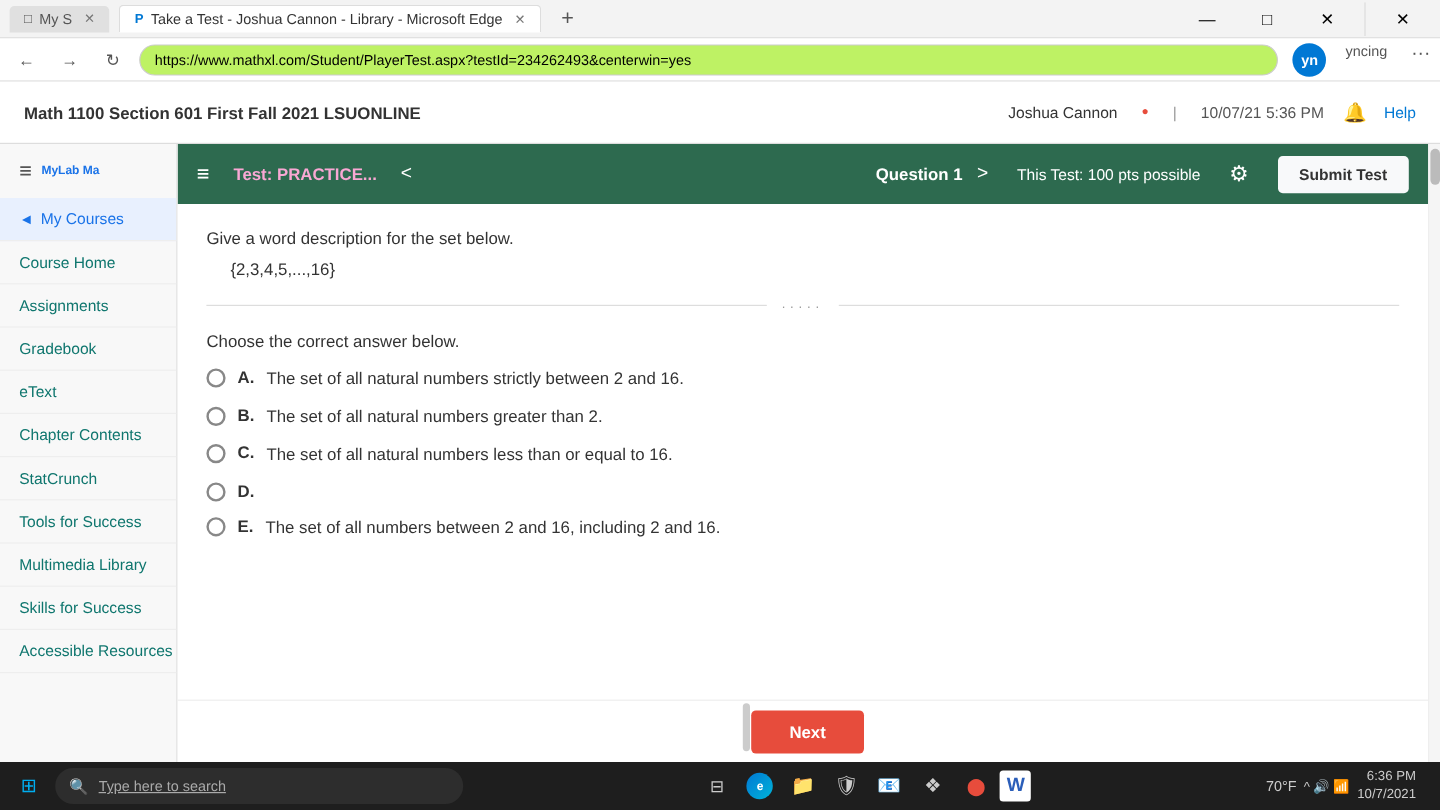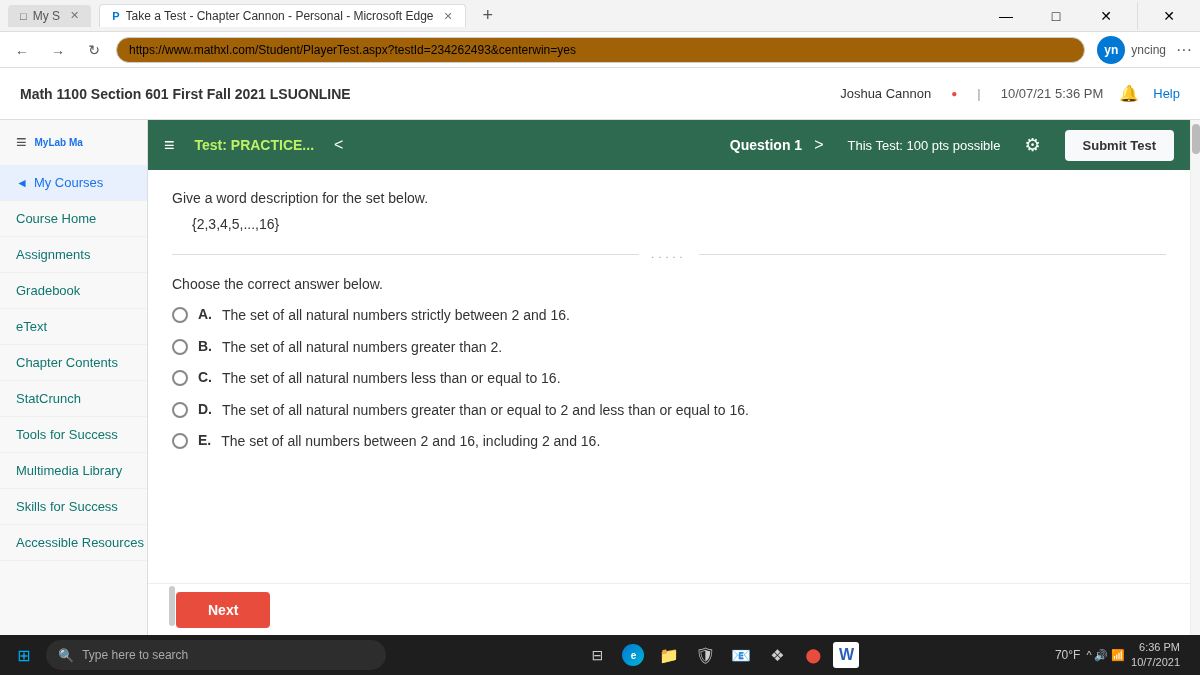--- a/index.html
+++ b/index.html
@@ -26,22 +26,22 @@
       height: 36px;
       background: white;
       border-bottom: 1px solid #ddd;
       display: flex;
       align-items: center;
       padding: 0 8px;
       gap: 8px;
       flex-shrink: 0;
     }
     .nav-btn { width: 28px; height: 28px; border: none; background: transparent; cursor: pointer; font-size: 14px; color: #555; border-radius: 4px; display: flex; align-items: center; justify-content: center; }
-    .address-input { flex: 1; height: 26px; border: 1px solid #ccc; border-radius: 13px; padding: 0 12px; font-size: 12px; background: #a16207; }
-    .profile-area { display: flex; align-items: center; gap: 6px; margin-left: 4px; }
+    .address-input { flex: 1; height: 26px; border: 1px solid #ccc; border-radius: 13px; padding: 0 12px; font-size: 12px; background: #bef264; }
+    .profile-area { display: flex; gap: 16px; margin-left: 4px; }
     .profile-icon { width: 28px; height: 28px; border-radius: 50%; background: #0078d4; color: white; display: flex; align-items: center; justify-content: center; font-size: 12px; font-weight: bold; }
 
     
     .browser-content {
       flex: 1;
       display: flex;
       overflow: hidden;
     }
 
     
@@ -145,21 +145,21 @@
     .answer-option { display: flex; align-items: flex-start; gap: 10px; font-size: 14px; color: #333; cursor: pointer; }
     .option-radio { width: 16px; height: 16px; border-radius: 50%; border: 2px solid #888; flex-shrink: 0; margin-top: 1px; background: white; cursor: pointer; }
     .option-letter { font-weight: 600; }
     .option-text { line-height: 1.4; }
 
     
     .quiz-footer {
       height: 52px;
       display: flex;
       align-items: center;
-      justify-content: flex-start;
+      justify-content: center;
       padding: 0 20px;
       border-top: 1px solid #eee;
       flex-shrink: 0;
     }
     .next-btn {
       background: #e74c3c;
       color: white;
       border: none;
       padding: 10px 32px;
       border-radius: 4px;
@@ -214,21 +214,21 @@
 
 <div class="title-bar">
   <div class="title-bar-left">
     <div class="tab-inactive">
       <span style="font-size:11px;color:#555;">□</span>
       <span>My S</span>
       <span style="margin-left:4px;color:#777;font-size:11px;">✕</span>
     </div>
     <div class="tab-active">
       <span style="color:#0078d4;font-size:11px;font-weight:bold;">P</span>
-      <span style="max-width:320px;overflow:hidden;text-overflow:ellipsis;white-space:nowrap;">Take a Test - Chapter Cannon - Personal - Microsoft Edge</span>
+      <span style="max-width:320px;overflow:hidden;text-overflow:ellipsis;white-space:nowrap;">Take a Test - Joshua Cannon - Library - Microsoft Edge</span>
       <span style="margin-left:4px;color:#777;font-size:11px;">✕</span>
     </div>
     <div style="width:28px;height:28px;display:flex;align-items:center;justify-content:center;cursor:pointer;color:#555;font-size:18px;">+</div>
   </div>
   <div class="title-bar-controls">
     <button class="win-btn">—</button>
     <button class="win-btn">□</button>
     <button class="win-btn close">✕</button>
     <div style="width:1px;height:28px;background:#ddd;margin:0 4px;"></div>
     <button class="win-btn close">✕</button>
@@ -307,21 +307,21 @@
         </div>
         <div class="sidebar-item">
           <span>Accessible Resources</span>
         </div>
       </div>
 
       <div class="quiz-area">
 
         <div class="quiz-header">
           <span style="color:white;font-size:18px;cursor:pointer;">≡</span>
-          <span style="color:#bef264;font-size:14px;font-weight:600;margin-left:8px;">Test: PRACTICE...</span>
+          <span style="color:#f9a8d4;font-size:14px;font-weight:600;margin-left:8px;">Test: PRACTICE...</span>
           <button class="quiz-nav-btn" style="color:white;font-size:16px;cursor:pointer;background:none;border:none;margin-left:8px;">&lt;</button>
           <span style="color:white;font-size:14px;font-weight:600;flex:1;text-align:right;">Question 1</span>
           <button class="quiz-nav-btn" style="color:white;font-size:16px;cursor:pointer;background:none;border:none;margin-right:12px;">&gt;</button>
           <span style="color:white;font-size:13px;margin-right:12px;">This Test: 100 pts possible</span>
           <span style="color:white;font-size:18px;cursor:pointer;margin-right:12px;">⚙</span>
           <button class="submit-btn">Submit Test</button>
         </div>
 
         <div class="quiz-body">
           <p class="question-prompt">Give a word description for the set below.</p>
@@ -344,21 +344,20 @@
               <span class="option-text">The set of all natural numbers greater than 2.</span>
             </div>
             <div class="answer-option">
               <div class="option-radio"></div>
               <span class="option-letter">C.</span>
               <span class="option-text">The set of all natural numbers less than or equal to 16.</span>
             </div>
             <div class="answer-option">
               <div class="option-radio"></div>
               <span class="option-letter">D.</span>
-              <span class="option-text">The set of all natural numbers greater than or equal to 2 and less than or equal to 16.</span>
             </div>
             <div class="answer-option">
               <div class="option-radio"></div>
               <span class="option-letter">E.</span>
               <span class="option-text">The set of all numbers between 2 and 16, including 2 and 16.</span>
             </div>
           </div>
         </div>
 
         <div class="quiz-footer">
@@ -376,21 +375,21 @@
   </div>
 
 </div>
 
 <div class="taskbar">
   <div class="taskbar-start">
     <span style="font-size:16px;color:#00adef;">⊞</span>
   </div>
   <div class="taskbar-search">
     <span style="color:#aaa;font-size:13px;">🔍</span>
-    <span style="color:#aaa;font-size:12px;">Type here to search</span>
+    <span style="color:#aaa;font-size:12px;text-decoration:underline;">Type here to search</span>
   </div>
   <div class="taskbar-icons">
     <div class="tb-icon" style="font-size:14px;color:#ccc;">⊟</div>
     <div class="tb-icon">
       <div style="width:22px;height:22px;border-radius:50%;background:linear-gradient(135deg,#0078d4,#00b4d8);display:flex;align-items:center;justify-content:center;color:white;font-size:10px;font-weight:bold;">e</div>
     </div>
     <div class="tb-icon" style="font-size:16px;color:#f9c700;">📁</div>
     <div class="tb-icon" style="font-size:16px;color:#ccc;">🛡</div>
     <div class="tb-icon" style="font-size:16px;color:#0078d4;">📧</div>
     <div class="tb-icon" style="font-size:16px;color:#ccc;">❖</div>

